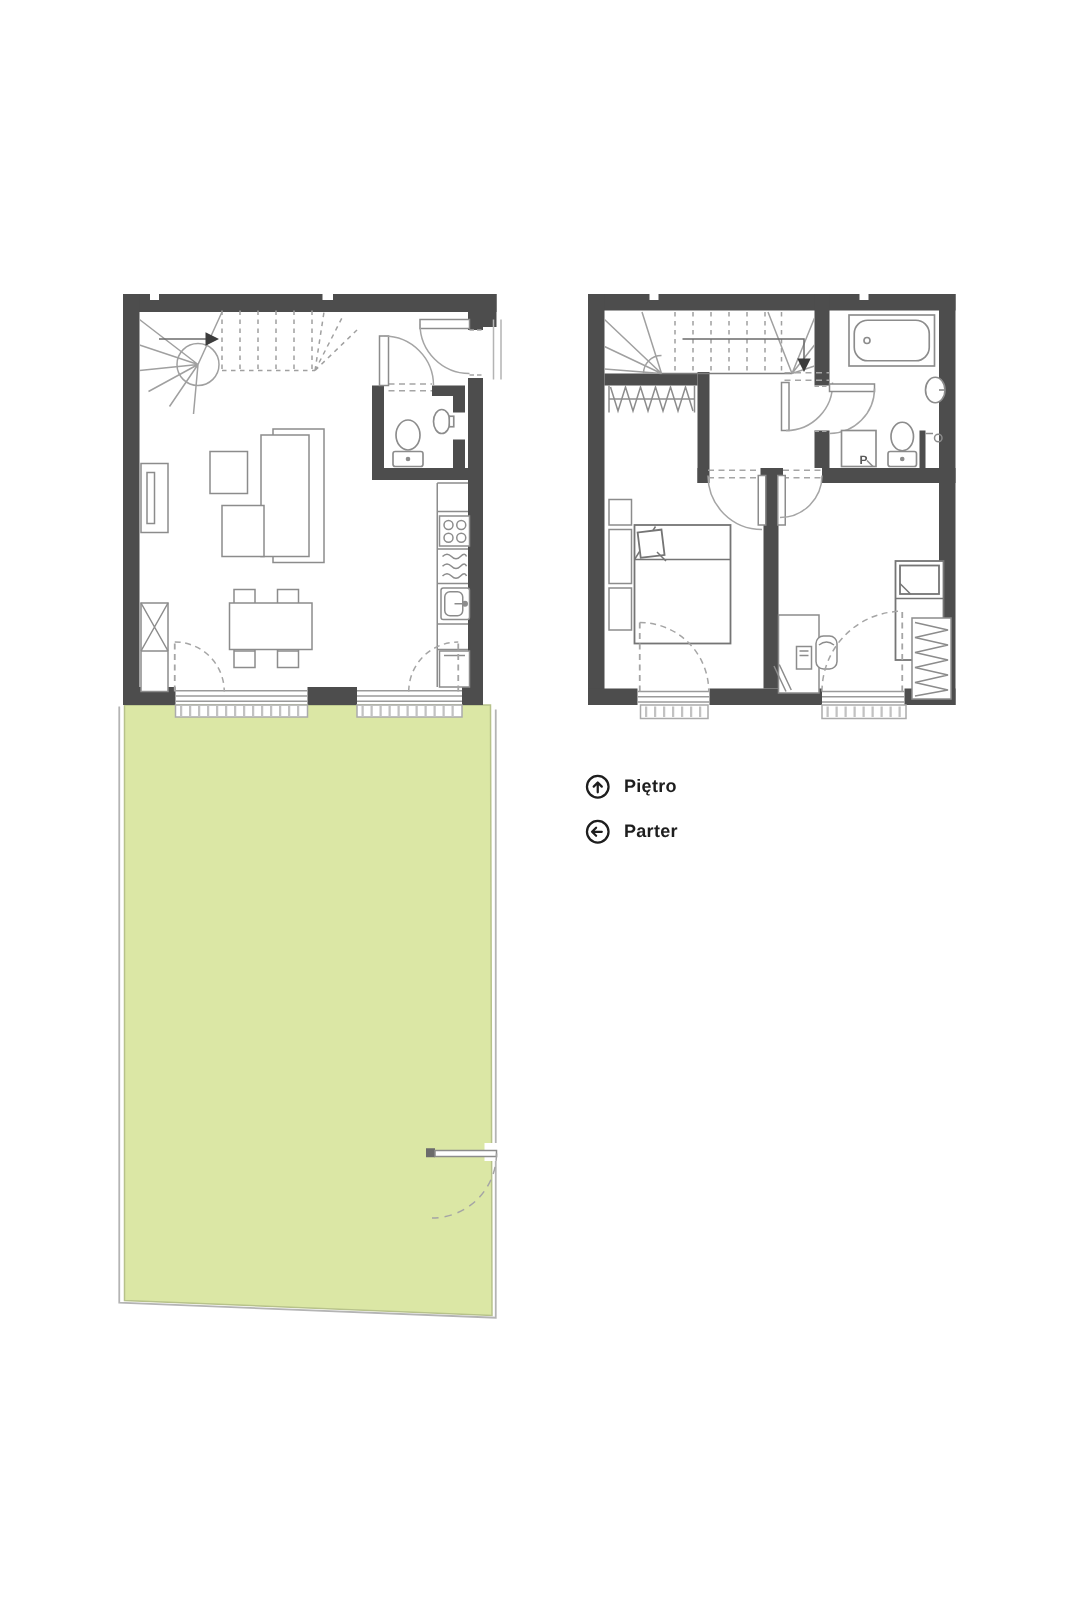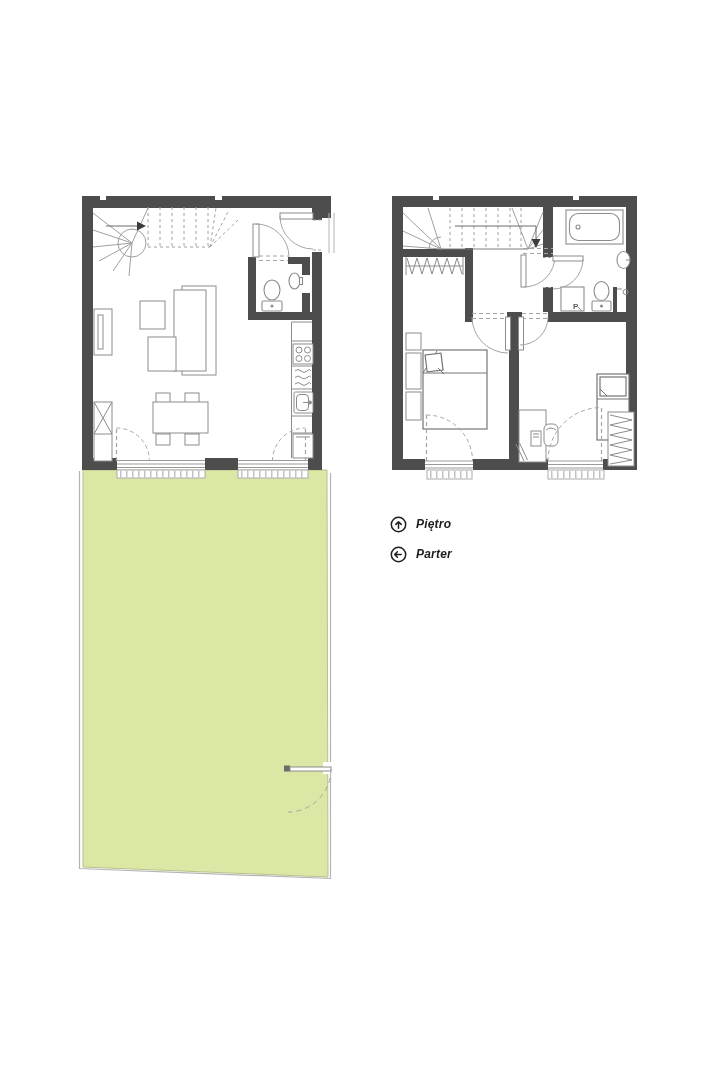--- a/index.html
+++ b/index.html
@@ -1,21 +1,21 @@
 <!DOCTYPE html>
 <html><head>
 <meta charset="utf-8">
 <style>
   html,body{margin:0;padding:0;}
   body{
     width:720px;height:1080px;position:relative;background:#ffffff;
     font-family:"Liberation Sans",sans-serif;overflow:hidden;
   }
   #plan-canvas{position:absolute;left:0;top:0;width:720px;height:1080px;}
-  .legend{position:absolute;left:390px;top:516px;font-style:italic;}
+  .legend{position:absolute;left:390px;top:516px;}
   .legend-row{display:flex;align-items:center;gap:9px;margin-bottom:13px;}
   .legend-label{font-size:12px;font-weight:700;color:#1e1e1e;letter-spacing:.2px;line-height:17px;}
   .legend-icon{width:17px;height:17px;display:block;}
 </style>
 </head>
 <body>
 
 <svg id="plan-canvas" viewBox="0 0 720 1080" xmlns="http://www.w3.org/2000/svg">
 
   <g>

